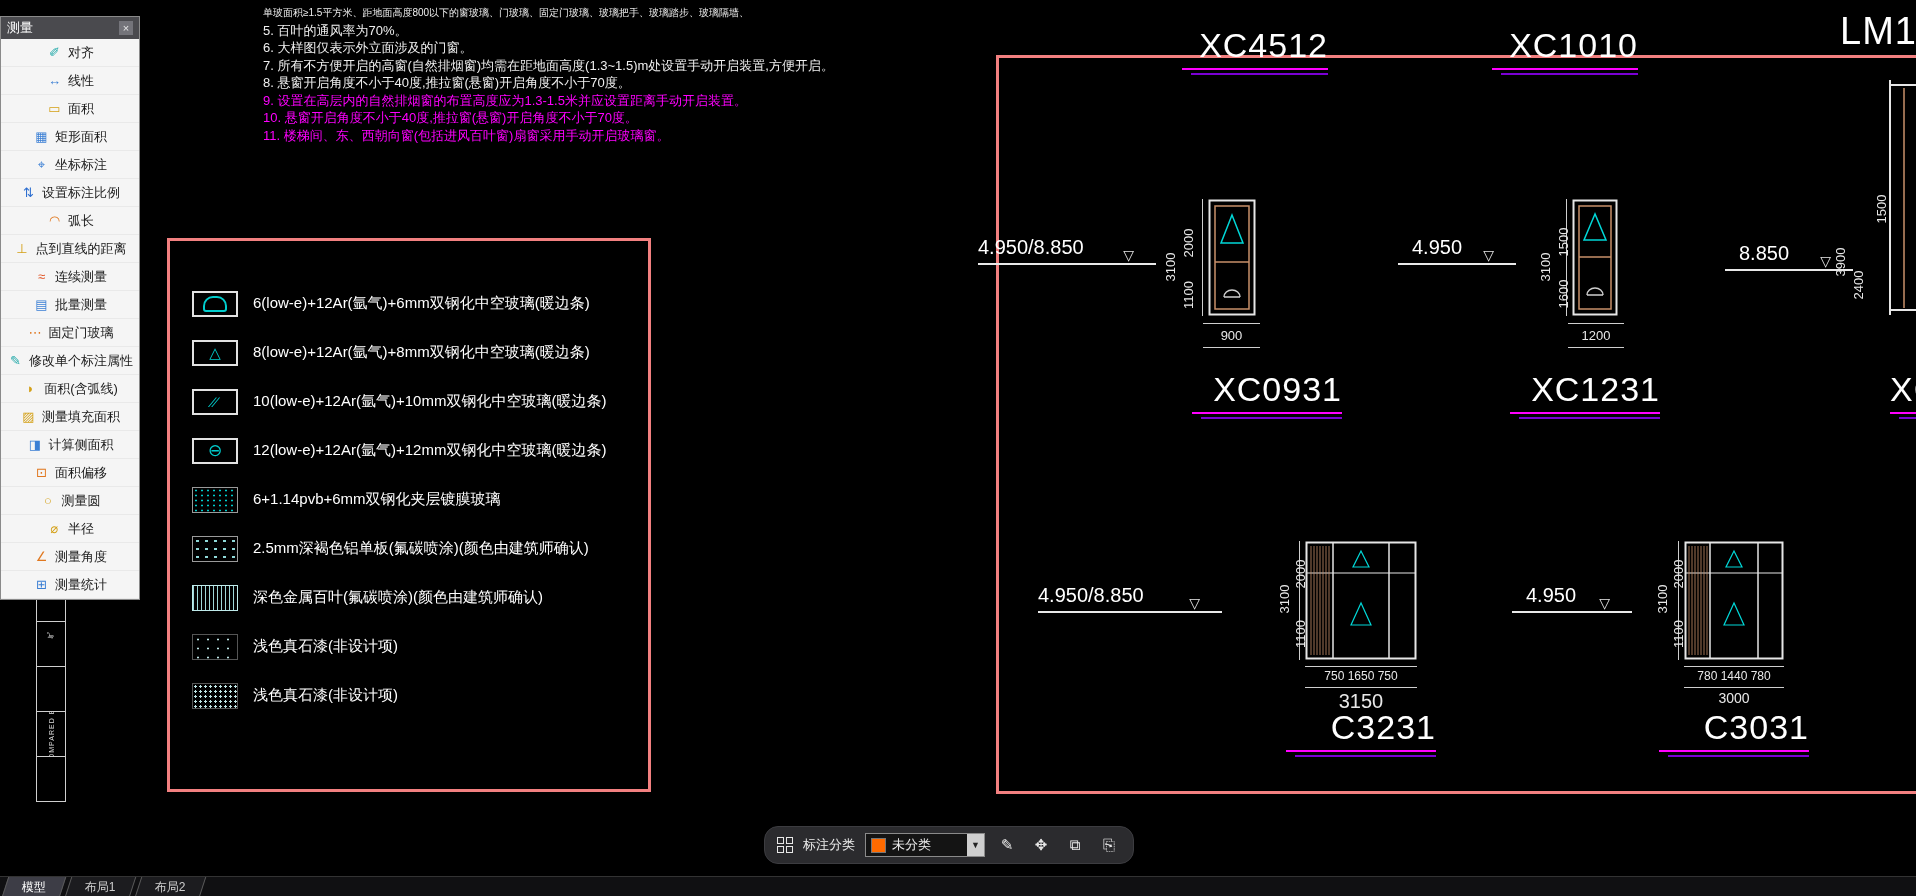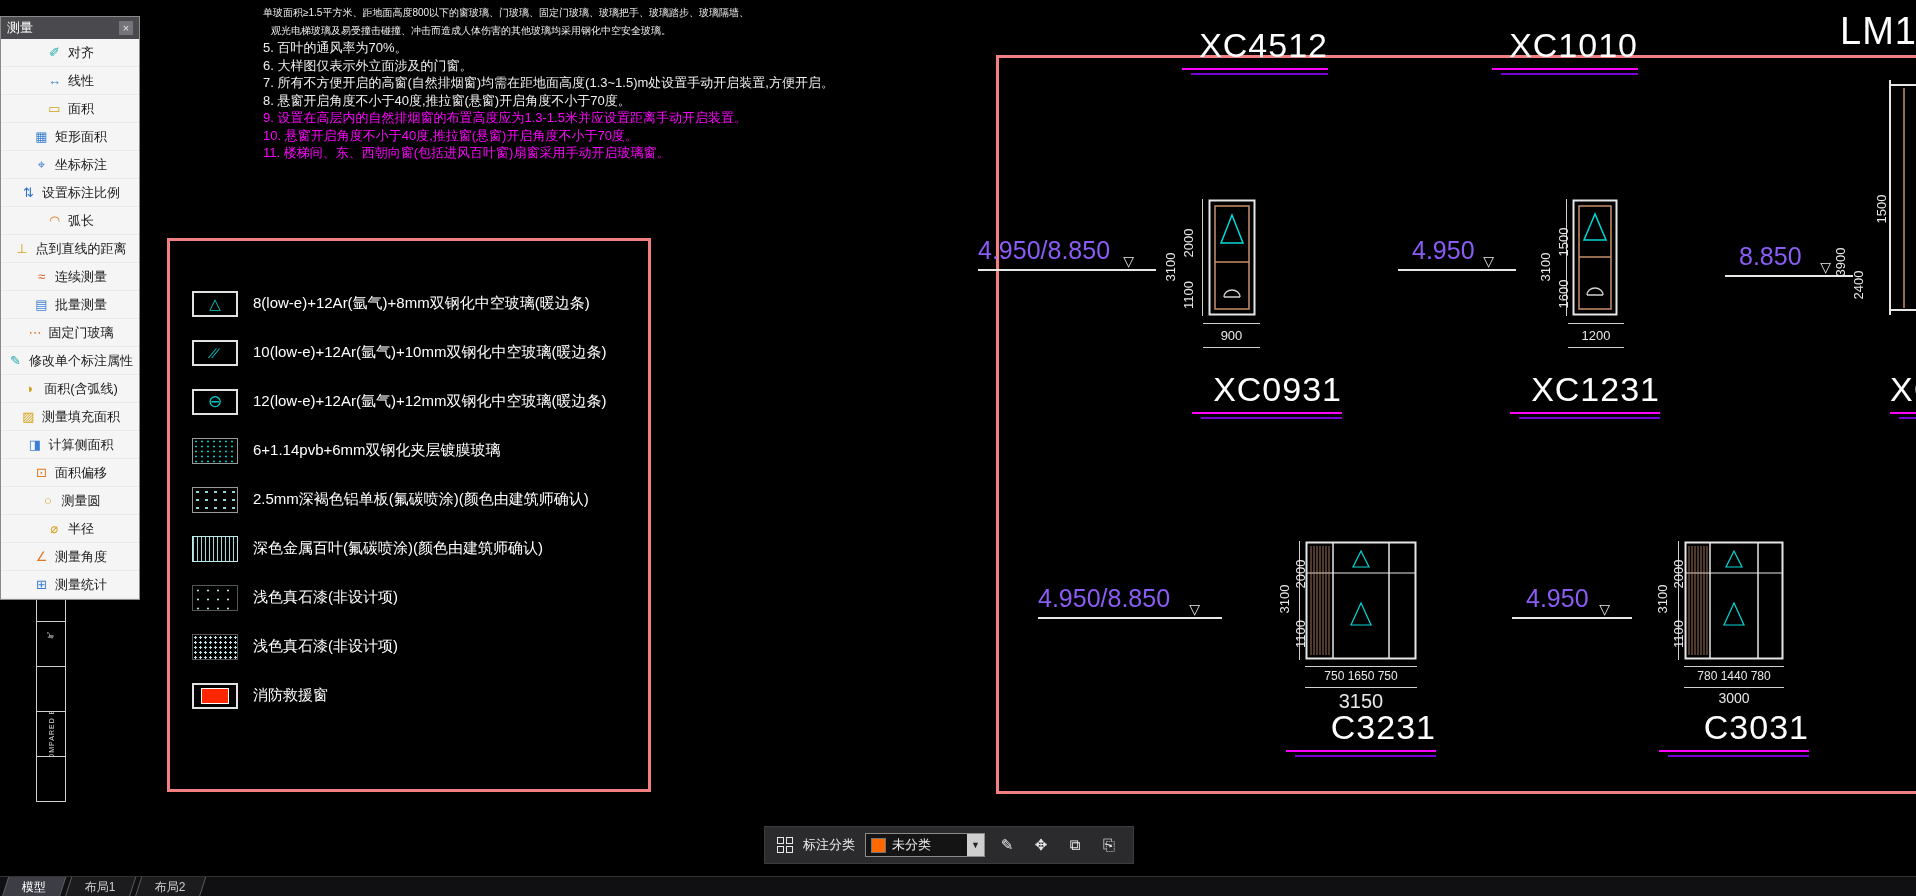--- a/index.html
+++ b/index.html
@@ -53,35 +53,35 @@
   
   .bigrect{position:absolute;left:996px;top:55px;width:1010px;height:739px;border:3px solid #f28080;box-sizing:border-box;}
   .lblgrp{position:absolute;text-align:right;}
   .lblgrp .t{font-size:34px;color:#fff;white-space:nowrap;letter-spacing:1px;}
   .lblgrp .u1{height:2px;background:#ff00ff;margin-top:3px;}
   .lblgrp .u2{height:2px;background:#7a00d4;margin-top:3px;margin-left:9px;}
   .clip-left{text-align:left;}
   .lm-label{position:absolute;color:#fff;font-size:38px;white-space:nowrap;letter-spacing:1px;}
 
   .elev{position:absolute;}
-  .elev .txt{color:#8b5cf6;font-size:25px;white-space:nowrap;}
+  .elev .txt{color:#ffffff;font-size:20px;white-space:nowrap;}
   .elev .line{height:2px;background:#e8e8e8;margin-top:4px;position:relative;}
   .elev .tri{position:absolute;right:22px;top:-16px;color:#e8e8e8;font-size:14px;}
   .elev .tri::after{content:"▽";}
 
   .win{position:absolute;}
   .vdim{position:absolute;width:44px;height:14px;display:flex;align-items:center;justify-content:center;
         color:#e8e8e8;font-size:13px;transform:rotate(-90deg);white-space:nowrap;}
   .hdim{position:absolute;color:#e8e8e8;font-size:13px;text-align:center;white-space:nowrap;}
   .hairline-h{position:absolute;height:1px;background:#cfcfcf;}
   .hairline-v{position:absolute;width:1px;background:#cfcfcf;}
 
   
   .toolbar{position:absolute;left:764px;top:826px;height:36px;background:#2b2b2e;border:1px solid #3c3c40;
-           border-radius:0;display:flex;align-items:center;gap:10px;padding:0 12px;z-index:40;}
+           border-radius:14px;display:flex;align-items:center;gap:10px;padding:0 12px;z-index:40;}
   .grid-ic{display:grid;grid-template-columns:7px 7px;grid-gap:2px;cursor:pointer;}
   .grid-ic i{width:7px;height:7px;border:1.5px solid #e8e8e8;display:block;box-sizing:border-box;}
   .tb-label{font-size:13px;color:#ededed;}
   .dropdown{width:120px;height:24px;background:#141414;border:1px solid #8a8a8a;display:flex;
             align-items:center;padding-left:5px;gap:6px;cursor:pointer;box-sizing:border-box;}
   .swatch{width:13px;height:13px;border:1px solid #777;flex:none;}
   .dd-text{font-size:13px;color:#ededed;flex:1;}
   .dd-btn{width:17px;height:22px;background:#cfcfcf;color:#222;display:flex;align-items:center;
           justify-content:center;font-size:9px;flex:none;}
   .tool-btn{width:24px;height:24px;display:flex;align-items:center;justify-content:center;
@@ -201,32 +201,37 @@
     <div class="tb-cell">
         <span>COMPARED BY</span>
       </div>
     <div class="tb-cell">
         <span></span>
       </div>
   </div>
 
   <div class="notes">
     <div class="nw big">单玻面积≥1.5平方米、距地面高度800以下的窗玻璃、门玻璃、固定门玻璃、玻璃把手、玻璃踏步、玻璃隔墙、</div>
-    <div class="nw big ind">观光电梯玻璃及易受撞击碰撞、冲击而造成人体伤害的其他玻璃均采用钢化中空安全玻璃。</div>
     <div class="nw">5. 百叶的通风率为70%。</div>
     <div class="nw">6. 大样图仅表示外立面涉及的门窗。</div>
     <div class="nw">7. 所有不方便开启的高窗(自然排烟窗)均需在距地面高度(1.3~1.5)m处设置手动开启装置,方便开启。</div>
     <div class="nw">8. 悬窗开启角度不小于40度,推拉窗(悬窗)开启角度不小于70度。</div>
     <div class="nm">9. 设置在高层内的自然排烟窗的布置高度应为1.3-1.5米并应设置距离手动开启装置。</div>
     <div class="nm">10. 悬窗开启角度不小于40度,推拉窗(悬窗)开启角度不小于70度。</div>
     <div class="nm">11. 楼梯间、东、西朝向窗(包括进风百叶窗)扇窗采用手动开启玻璃窗。</div>
   </div>
 
   <div class="legend">
     <div class="lg-row">
+        <span class="lg-ic pat-arch">
+          <span class="shape"></span>
+        </span>
+        <span class="lg-label">6(low-e)+12Ar(氩气)+6mm双钢化中空玻璃(暖边条)</span>
+      </div>
+    <div class="lg-row">
         <span class="lg-ic pat-triangle">
           <span class="shape"></span>
         </span>
         <span class="lg-label">8(low-e)+12Ar(氩气)+8mm双钢化中空玻璃(暖边条)</span>
       </div>
     <div class="lg-row">
         <span class="lg-ic pat-slashes">
           <span class="shape"></span>
         </span>
         <span class="lg-label">10(low-e)+12Ar(氩气)+10mm双钢化中空玻璃(暖边条)</span>
@@ -259,26 +264,20 @@
         <span class="lg-ic pat-speckle-sparse">
           <span class="shape"></span>
         </span>
         <span class="lg-label">浅色真石漆(非设计项)</span>
       </div>
     <div class="lg-row">
         <span class="lg-ic pat-speckle-dense">
           <span class="shape"></span>
         </span>
         <span class="lg-label">浅色真石漆(非设计项)</span>
-      </div>
-    <div class="lg-row">
-        <span class="lg-ic pat-red-fill">
-          <span class="shape"></span>
-        </span>
-        <span class="lg-label">消防救援窗</span>
       </div>
   </div>
 
   <div class="bigrect"></div>
 
   <div class="lblgrp" style="left:1182px;top:26px;width:146px;">
     <div class="t">XC4512</div>
       <div class="u1"></div>
       <div class="u2"></div>
   </div>

